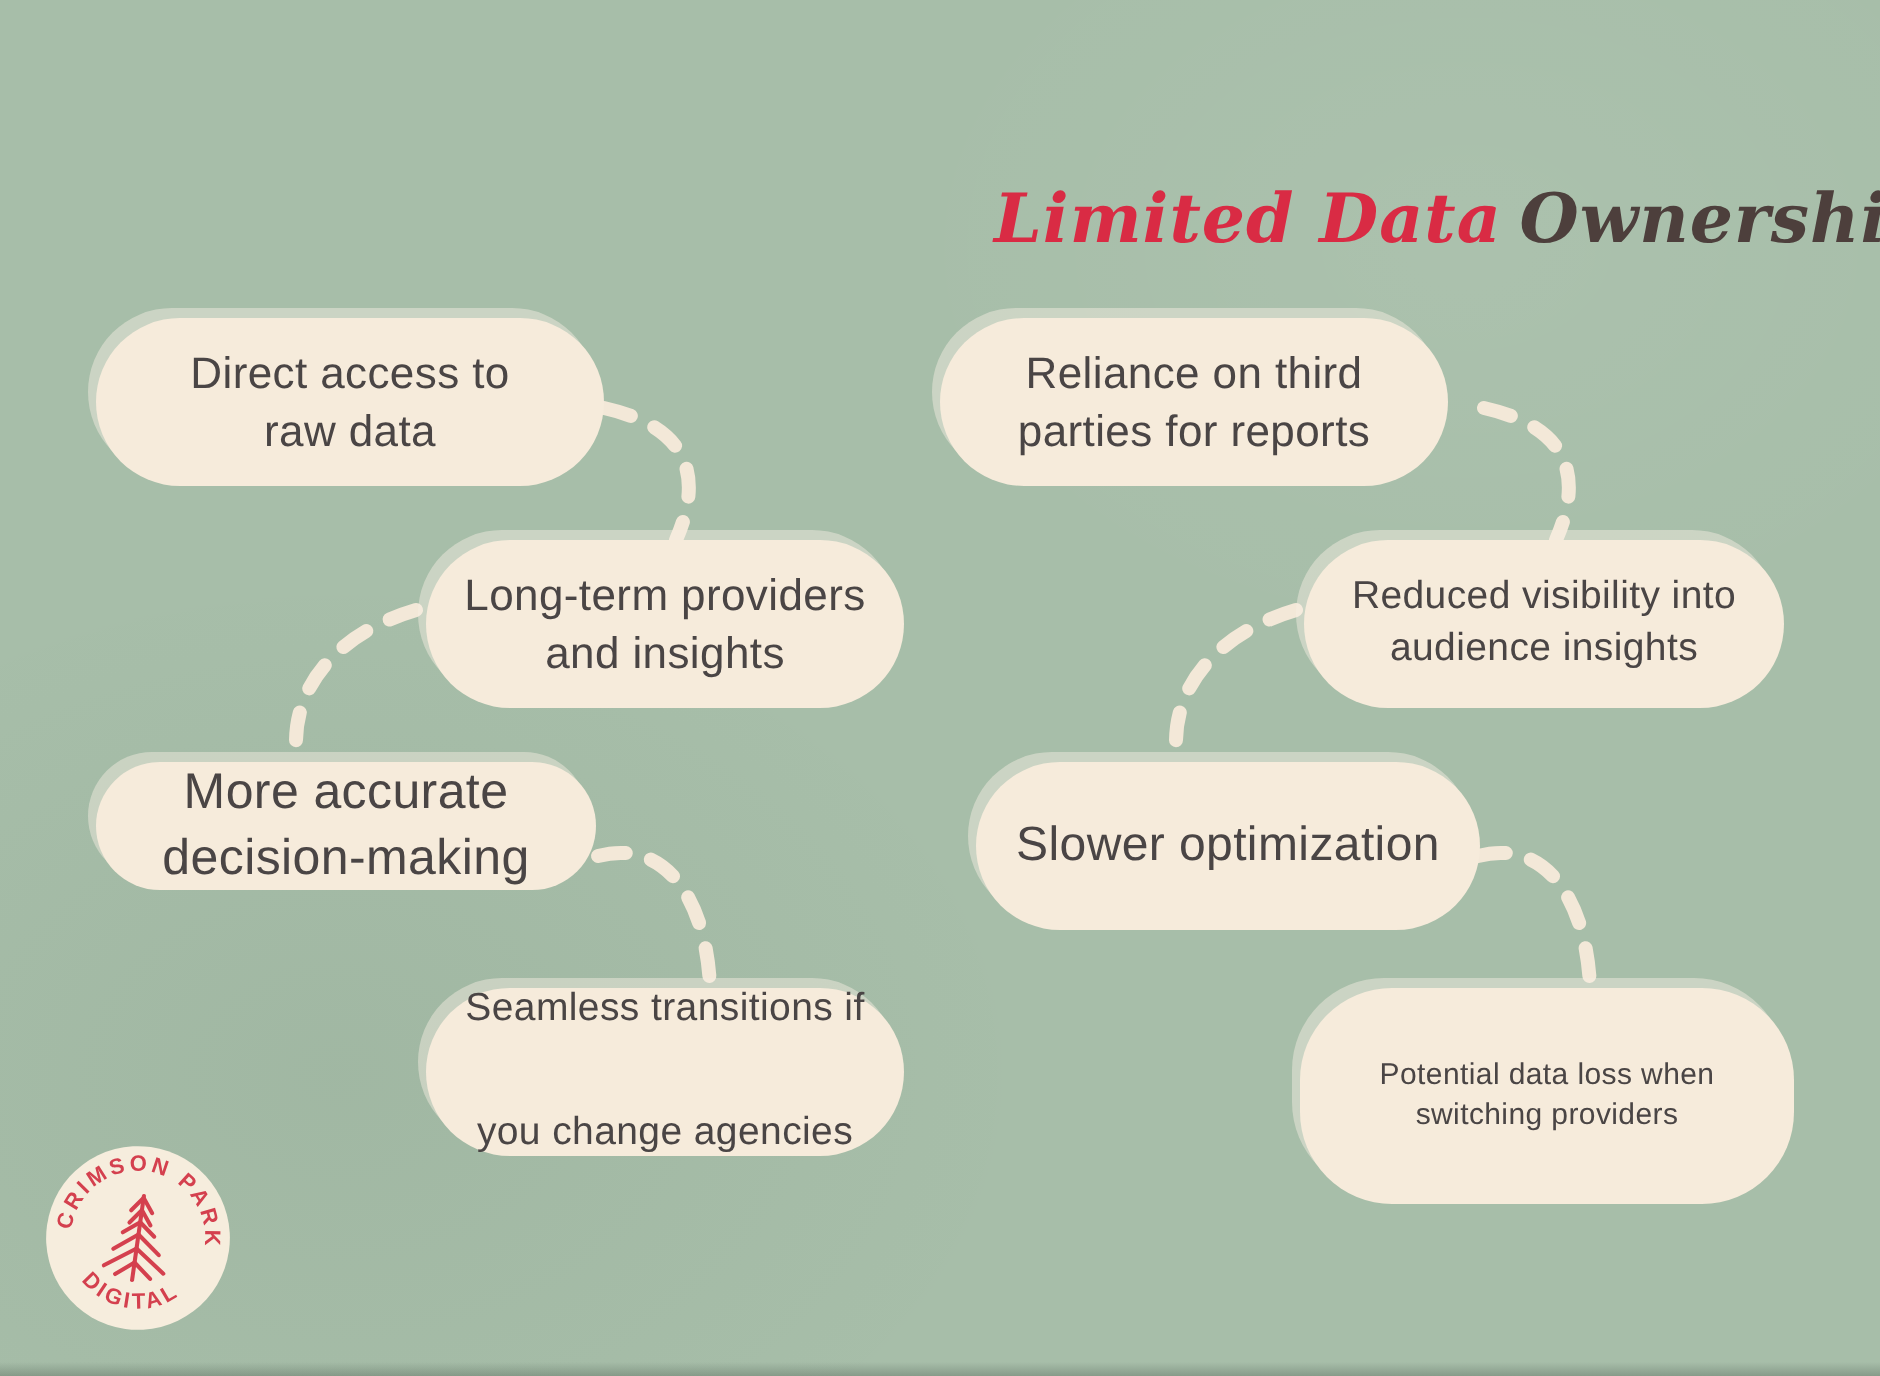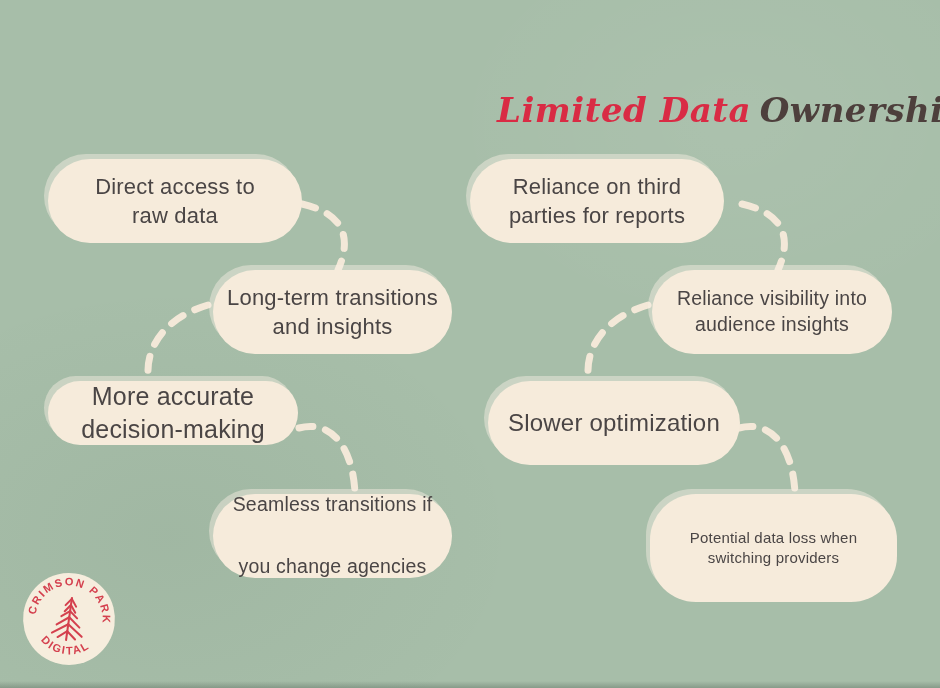--- a/index.html
+++ b/index.html
@@ -115,38 +115,38 @@
 
   <h1 class="title" id="title-right">
     <span class="hl">Limited Data</span><span class="rest">Ownership</span>
   </h1>
 
   <div class="pill" id="p-l1">
     <span>Direct access to</span>
     <span>raw data</span>
   </div>
   <div class="pill" id="p-l2">
-    <span>Long-term transitions</span>
+    <span>Long-term providers</span>
     <span>and insights</span>
   </div>
   <div class="pill" id="p-l3">
     <span>More accurate</span>
     <span>decision-making</span>
   </div>
   <div class="pill" id="p-l4">
     <span>Seamless transitions if</span>
     <span>you change agencies</span>
   </div>
 
   <div class="pill" id="p-r1">
     <span>Reliance on third</span>
     <span>parties for reports</span>
   </div>
   <div class="pill" id="p-r2">
-    <span>Reliance visibility into</span>
+    <span>Reduced visibility into</span>
     <span>audience insights</span>
   </div>
   <div class="pill" id="p-r3">
     <span>Slower optimization</span>
 
   </div>
   <div class="pill" id="p-r4">
     <span>Potential data loss when</span>
     <span>switching providers</span>
   </div>

